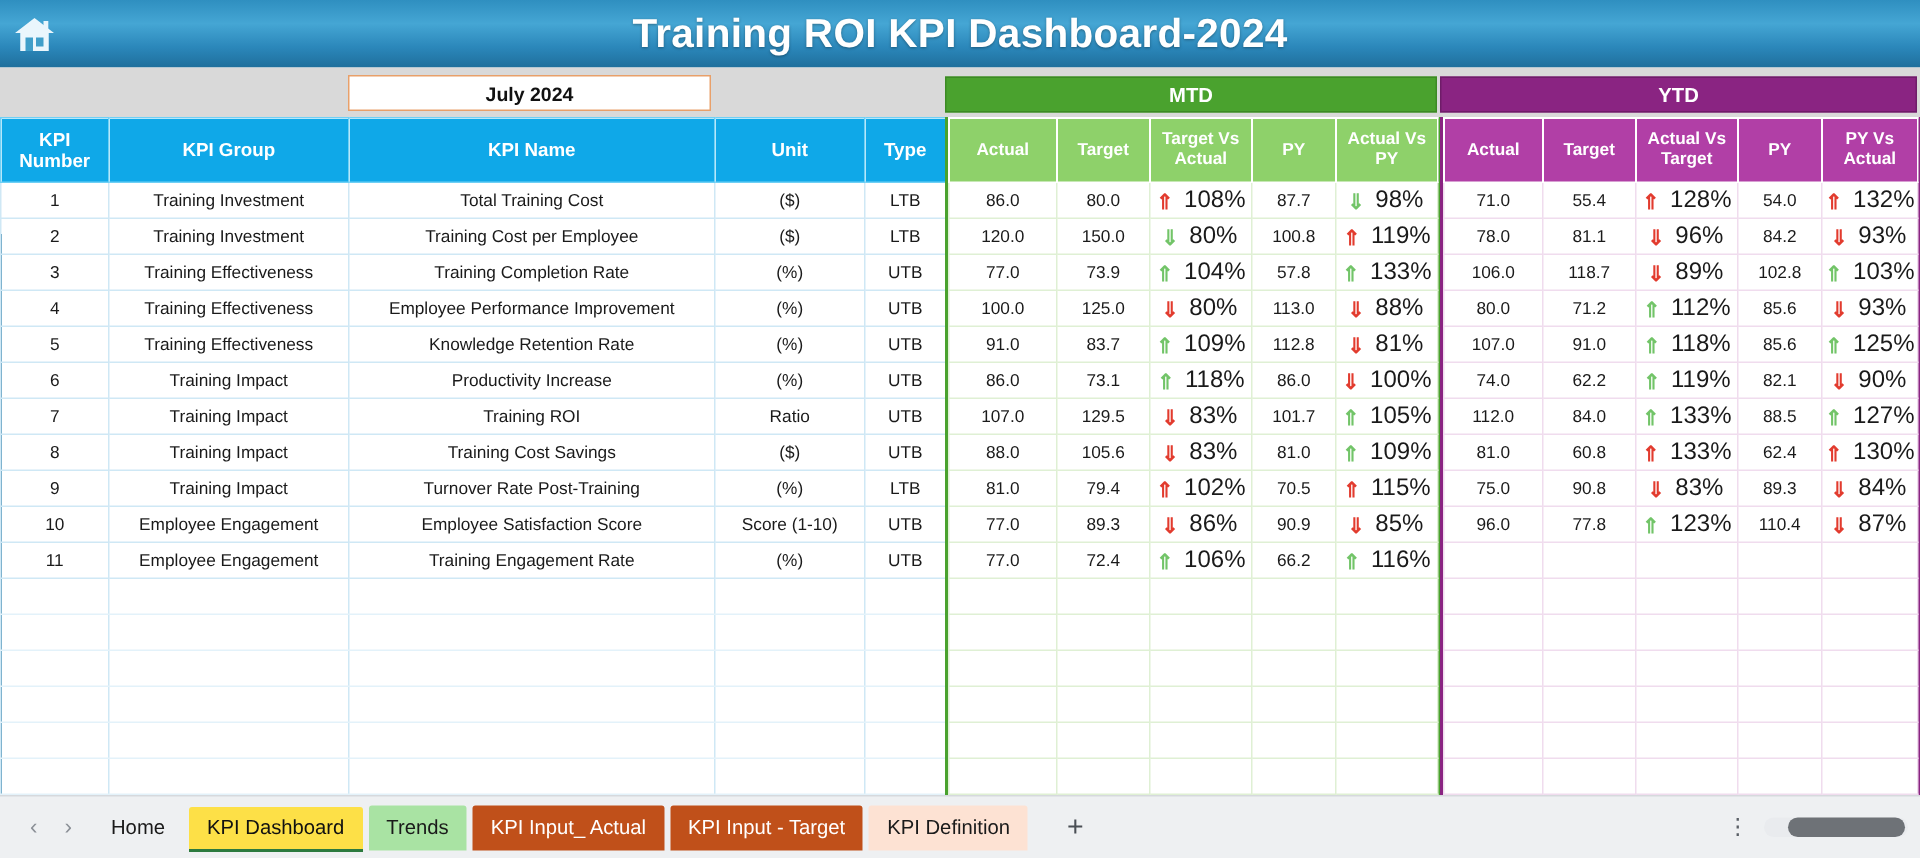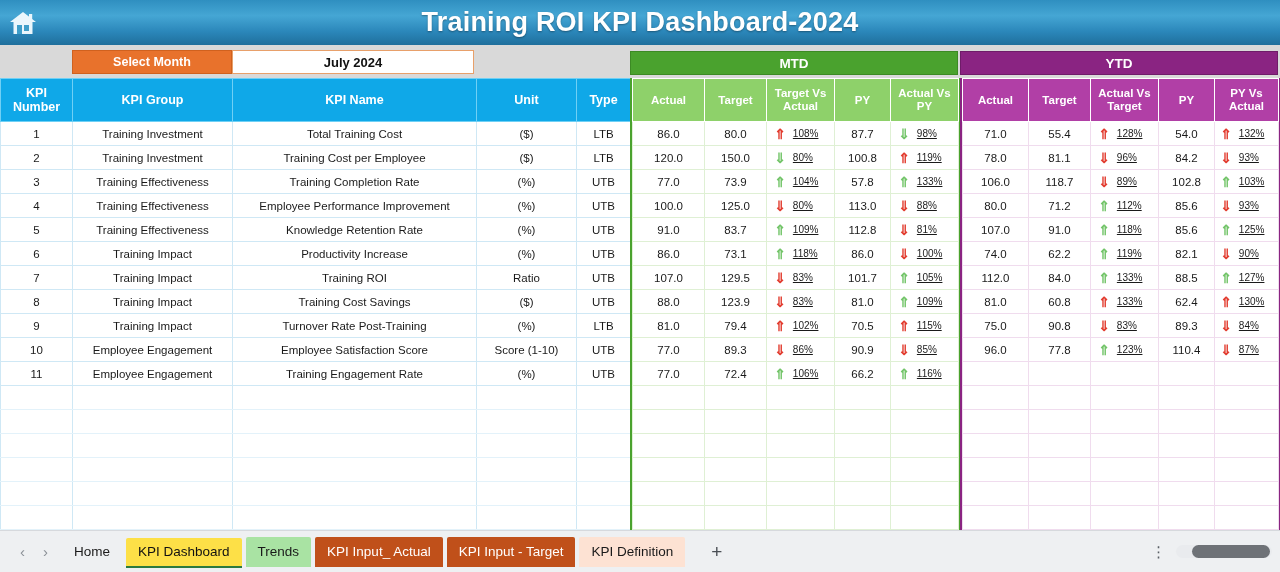--- a/index.html
+++ b/index.html
@@ -108,21 +108,21 @@
   .ytd-block { border-left:2px solid #8a2482; border-right:2px solid #8a2482; }
   .ytd-block tbody td { border:1px solid #f0dcee; background:#ffffff; }
 
   .num { font-size:11.5px; }
   .pct-cell { display:flex; align-items:center; justify-content:center; gap:7px; height:22px; }
   .arrow { font-size:14px; line-height:1; font-weight:bold; }
   .arrow.up-g   { color:#72c468; }
   .arrow.down-g { color:#72c468; }
   .arrow.up-r   { color:#e23b2e; }
   .arrow.down-r { color:#e23b2e; }
-  .pct { font-size:10px; color:#1a1a1a; min-width:34px; text-align:left;text-decoration:underline; }
+  .pct { font-size:16px; color:#1a1a1a; min-width:34px; text-align:left; }
 
   
   .edge-left { position:absolute; left:0; top:78px; width:3px; height:452px; background:#2f7fa8; }
 
   
   .tabbar {
     position:absolute; left:0; bottom:0; width:1280px; height:42px;
     background:#eef0f2; border-top:1px solid #d6d9dd;
     display:flex; align-items:center;
   }
@@ -161,21 +161,20 @@
         <path d="M15 3 L28 13 L24.5 13 L24.5 25 L5.5 25 L5.5 13 L2 13 Z" fill="#eaf6fc"></path>
         <rect x="9" y="16" width="5" height="9" fill="#3f9ec9"></rect>
         <rect x="16" y="16" width="5" height="6" fill="#3f9ec9"></rect>
         <rect x="21" y="5" width="3.2" height="6" fill="#eaf6fc"></rect>
       </svg>
     </div>
     <div class="title-text">Training ROI KPI Dashboard-2024</div>
   </div>
 
   <div class="strip"></div>
-  <div class="select-month-btn">Select Month</div>
   <div class="month-value">July 2024</div>
   <div class="band band-mtd">MTD</div>
   <div class="band band-ytd">YTD</div>
 
   <div class="sheet">
     <div class="edge-left"></div>
 
     <div class="left-block">
       <table class="kpi">
         <colgroup>
@@ -458,21 +457,21 @@
               <td class="num">101.7</td>
               <td>
                 <div class="pct-cell">
                   <span class="arrow up-g">⇑</span>
                   <span class="pct">105%</span>
                 </div>
               </td>
             </tr>
             <tr>
               <td class="num">88.0</td>
-              <td class="num">123.9</td>
+              <td class="num">105.6</td>
               <td>
                 <div class="pct-cell">
                   <span class="arrow down-r">⇓</span>
                   <span class="pct">83%</span>
                 </div>
               </td>
               <td class="num">81.0</td>
               <td>
                 <div class="pct-cell">
                   <span class="arrow up-g">⇑</span>

